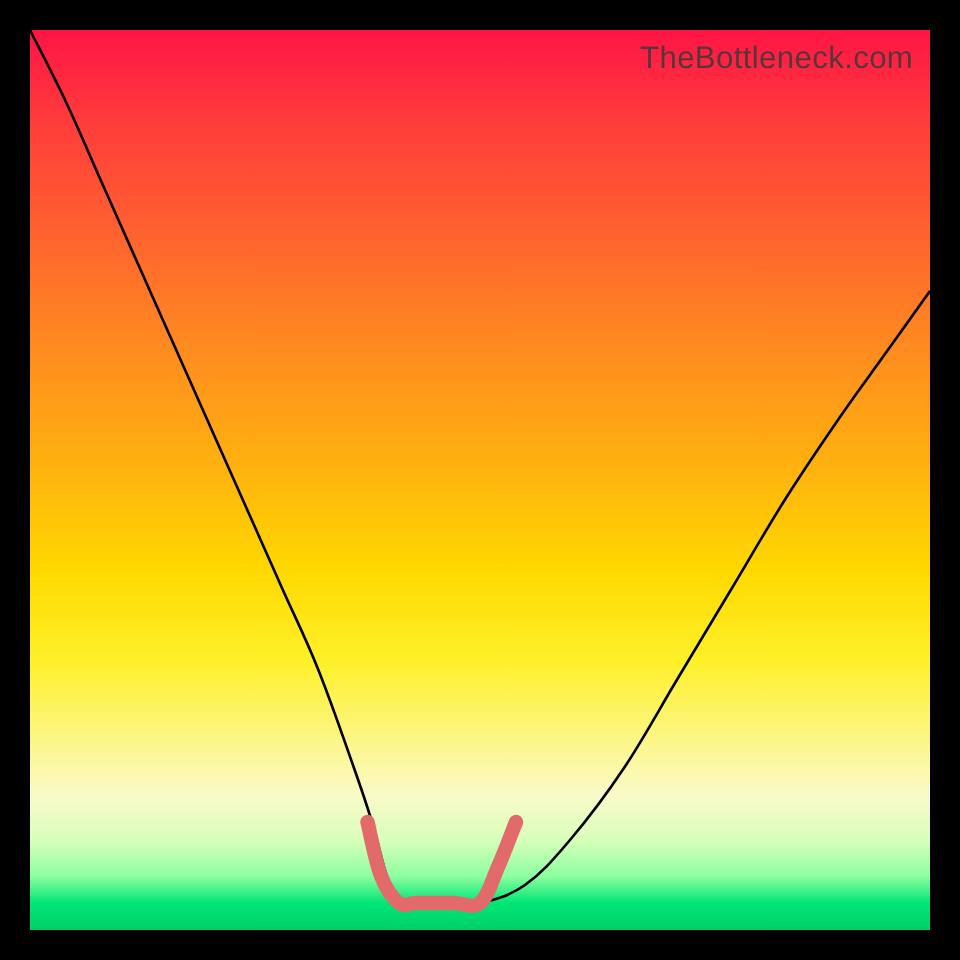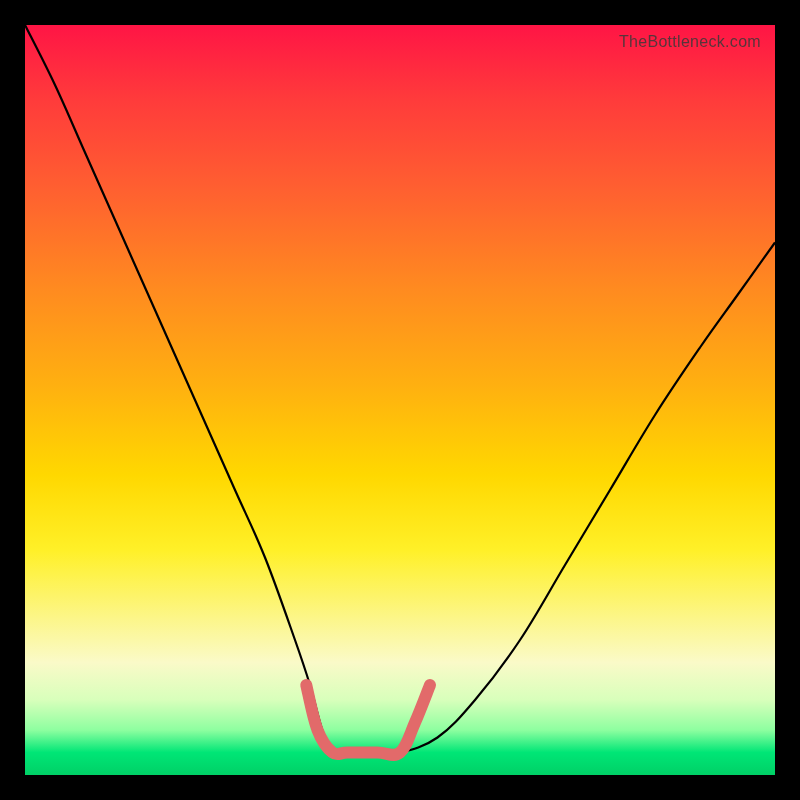--- a/index.html
+++ b/index.html
@@ -36,21 +36,21 @@
       #8effa0 94%,
       #00e676 97%,
       #00d066 100%
     );
   }
   .watermark {
     position: absolute;
     top: 8px;
     right: 14px;
     color: #3a3a3a;
-    font-size: 16px;
+    font-size: 26px;
     font-weight: 500;
     letter-spacing: 0.3px;
     opacity: 0.85;
     user-select: none;
   }
   svg.curves {
     position: absolute;
     inset: 0;
     width: 750px;
     height: 750px;

